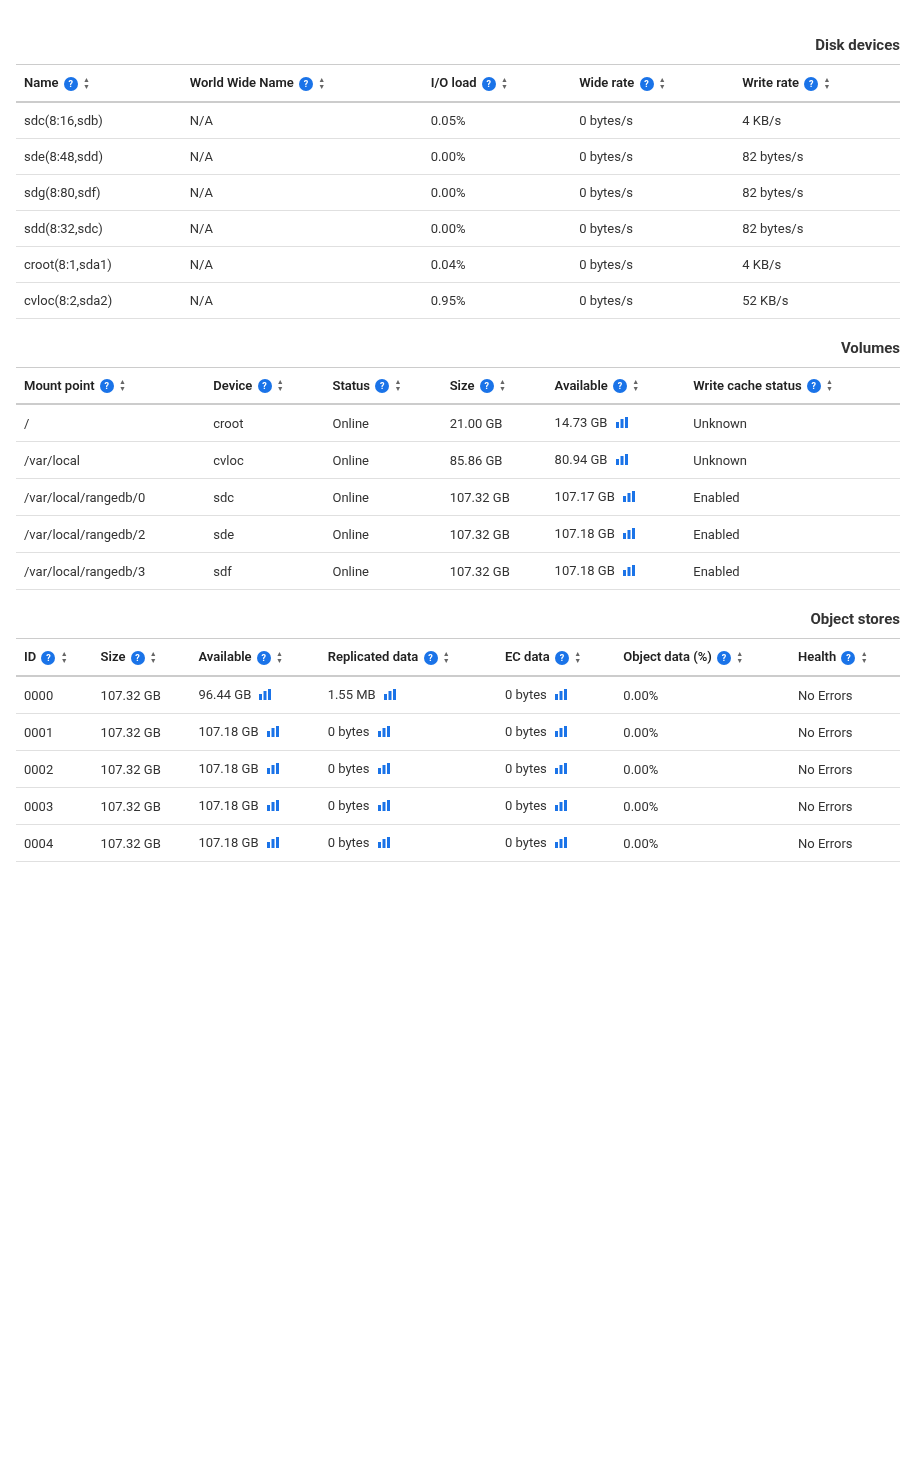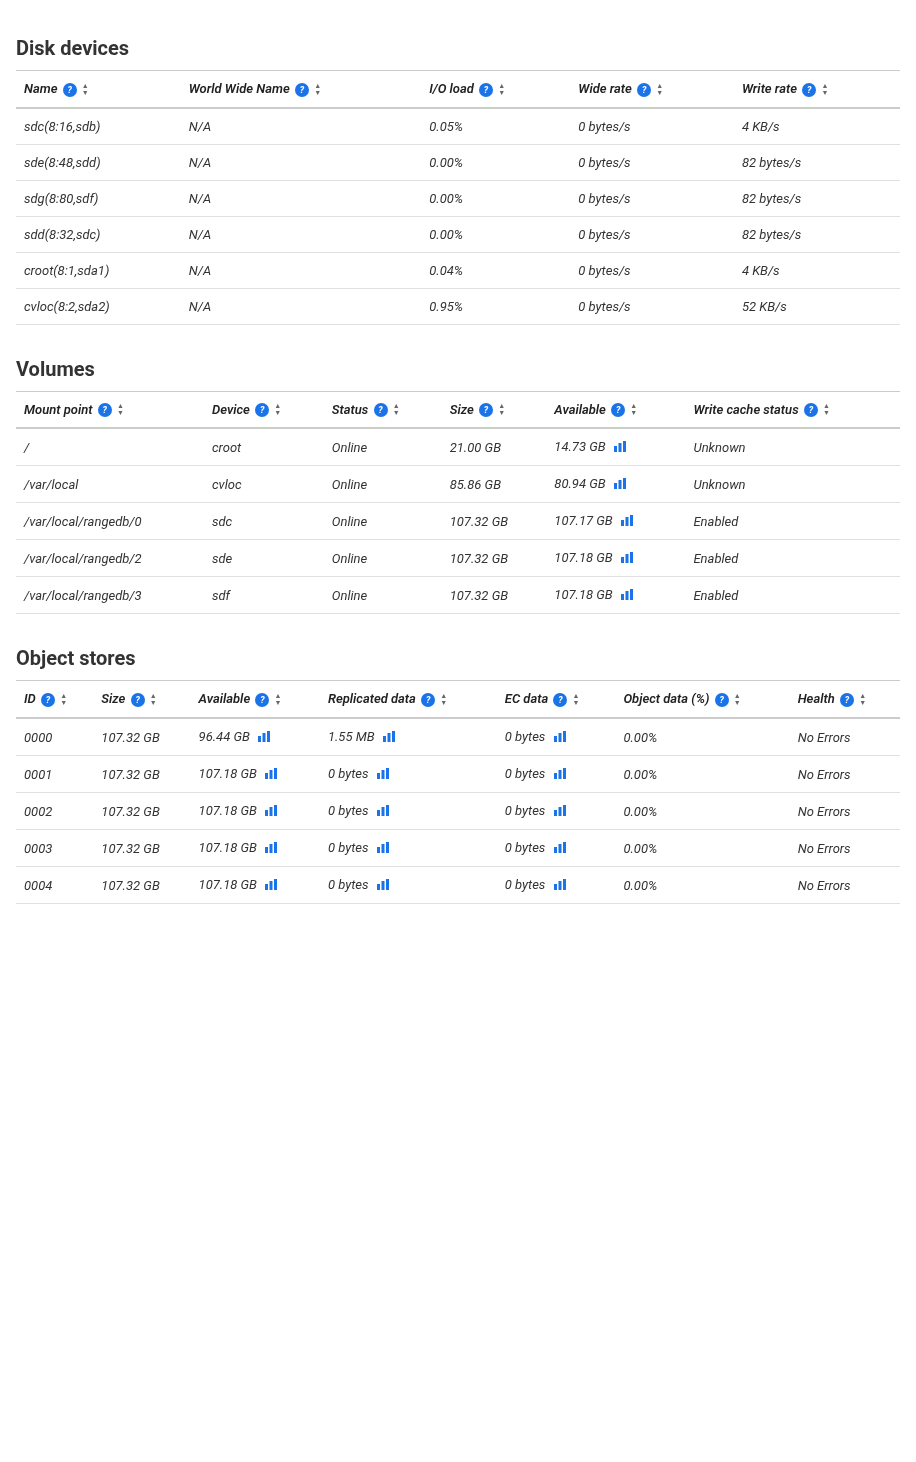--- a/index.html
+++ b/index.html
@@ -6,31 +6,31 @@
     body {
       font-family: -apple-system, BlinkMacSystemFont, "Segoe UI", Roboto, Arial, sans-serif;
       font-size: 13px;
       color: #333;
       background: #fff;
       padding: 16px;
       width: 916px;
     }
 
     .section-title {
-      font-size: 20px;
+      font-size: 15px;
       font-weight: 700;
       margin-bottom: 10px;
       margin-top: 20px;
+      text-align: right;
     }
 
     table {
       width: 100%;
       border-collapse: collapse;
-      margin-bottom: 32px;
-      font-style: italic;
+      margin-bottom: 20px;
     }
 
     thead tr {
       border-top: 1px solid #ccc;
       border-bottom: 2px solid #ccc;
     }
 
     tbody tr {
       border-bottom: 1px solid #e0e0e0;
     }

